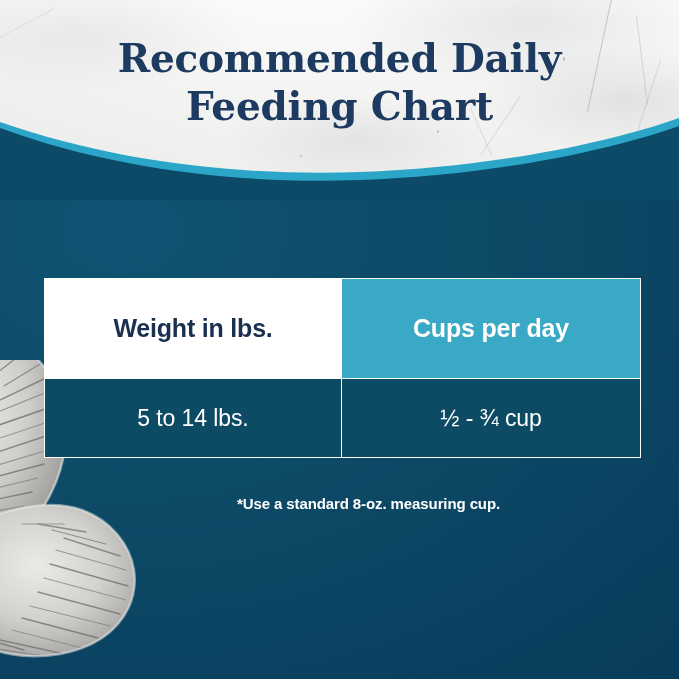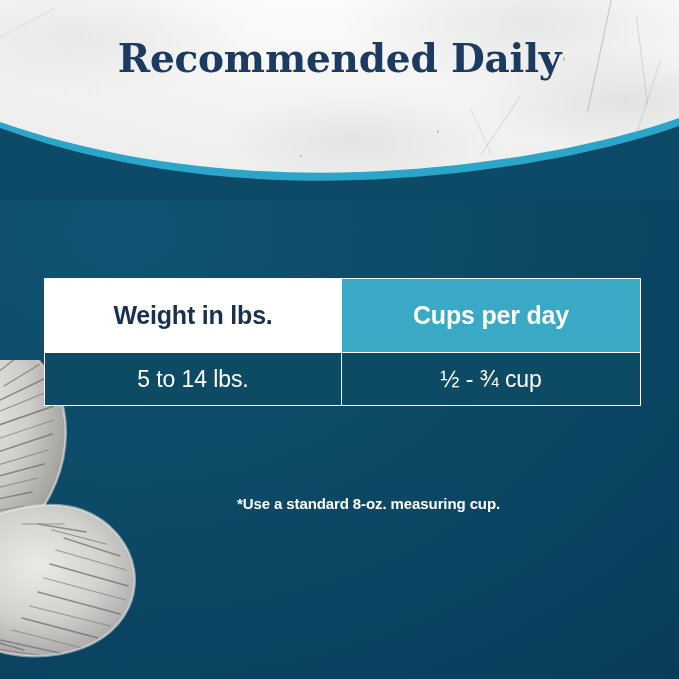--- a/index.html
+++ b/index.html
@@ -118,21 +118,21 @@
     border-collapse: collapse;
     table-layout: fixed;
   }
   .table col.c1 { width: 297px; }
   .table col.c2 { width: 299px; }
 
   .table th, .table td {
     border: 1px solid #ffffff;
     text-align: center;
     vertical-align: middle;
-    padding: 0;
+    padding: 13px;
   }
 
   .th-weight {
     height: 73px;
     background: #ffffff;
     color: #19314f;
     font-size: 25px;
     font-weight: bold;
     letter-spacing: -0.2px;
   }
@@ -189,20 +189,21 @@
     <div class="speck" style="left:300px;top:155px;width:2px;height:2px;"></div>
   </div>
 
   <svg class="wave" viewBox="0 0 679 110" preserveAspectRatio="none">
     <path d="M0,32 C120,74 250,86 360,82 C480,78 600,56 679,28 L679,110 L0,110 Z" fill="#2ba6c8"></path>
     <path d="M0,38 C120,82 250,94 360,90 C480,86 600,64 679,36 L679,110 L0,110 Z" fill="#0d4a67"></path>
   </svg>
 
   <div class="title">
     <span>Recommended Daily</span>
+    <span class="line2">Feeding Chart</span>
   </div>
 
   <svg class="paws" viewBox="0 0 200 320">
     <defs>
       <radialGradient id="furA" cx="42%" cy="34%" r="72%">
         <stop offset="0%" stop-color="#e9e8e5"></stop>
         <stop offset="46%" stop-color="#cfcecb"></stop>
         <stop offset="78%" stop-color="#a9a8a5"></stop>
         <stop offset="100%" stop-color="#8e8d8b"></stop>
       </radialGradient>

